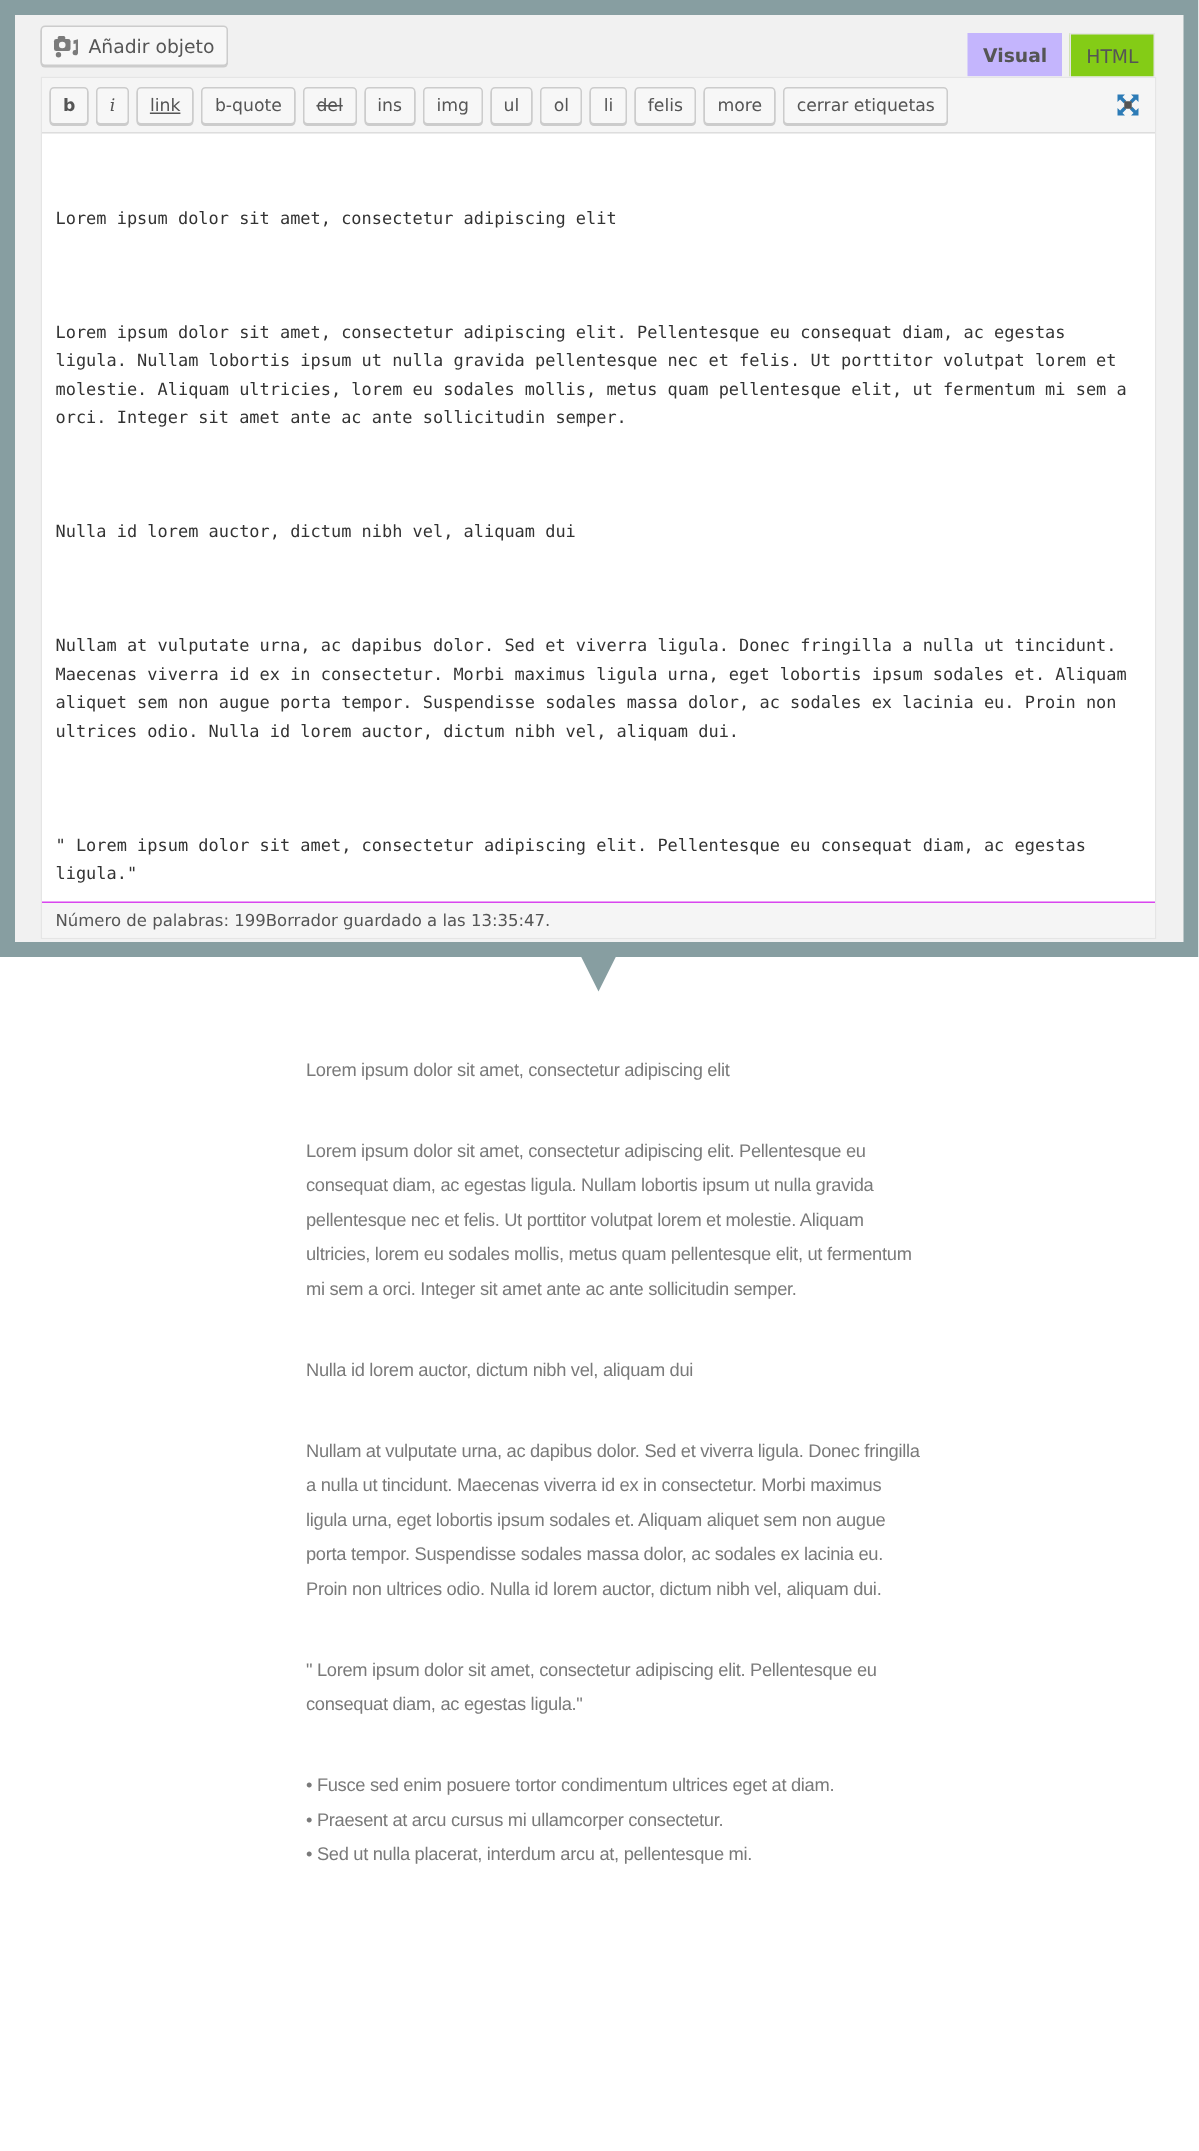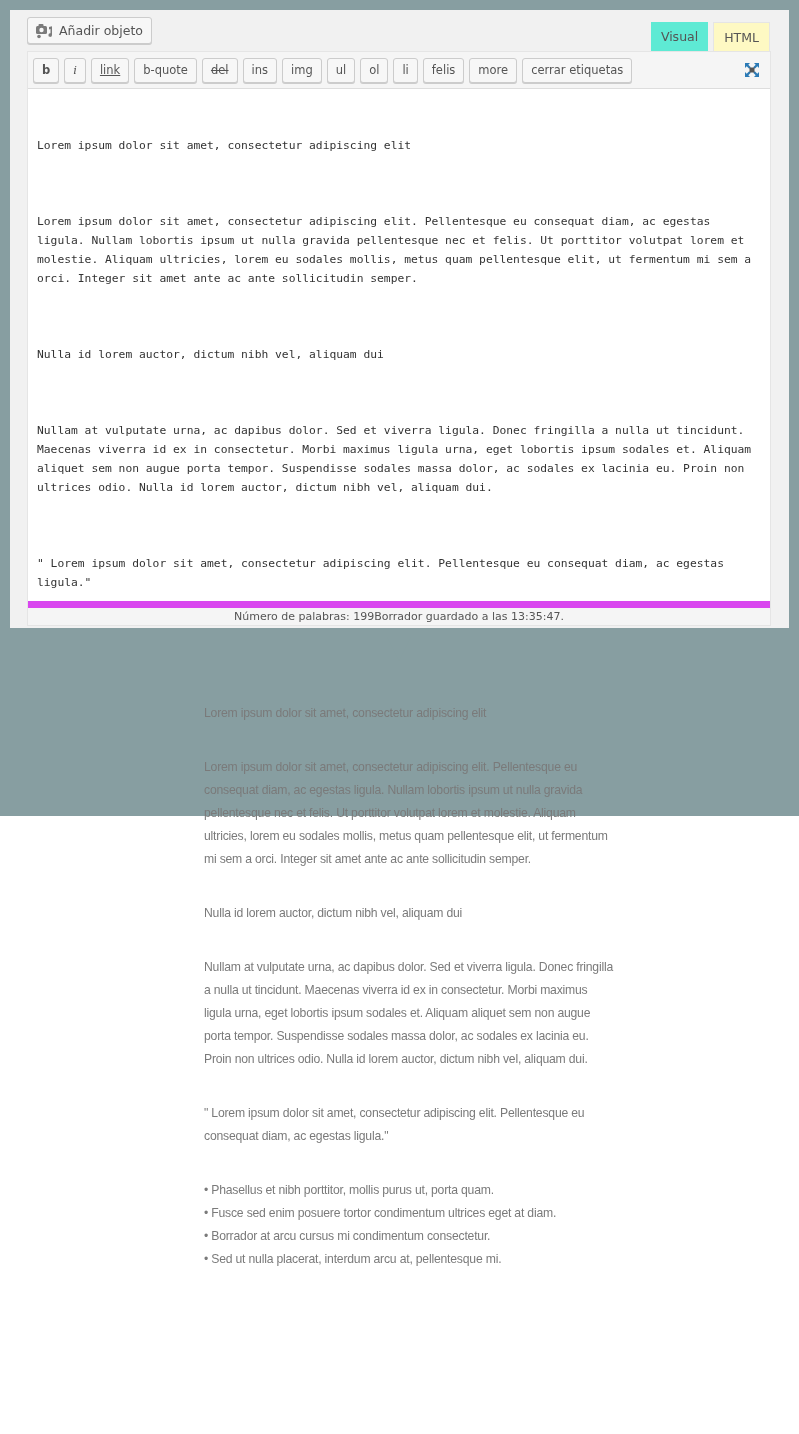--- a/index.html
+++ b/index.html
@@ -1,20 +1,20 @@
 <!DOCTYPE html>
 <html><head>
   <meta charset="utf-8">
   <style>
     * { box-sizing: border-box; margin: 0; padding: 0; }
     html, body { width: 799px; height: 1434px; background: #ffffff; overflow: hidden; }
     body { position: relative; font-family: "Liberation Sans", sans-serif; }
 
     .frame {
-      position: absolute; left: 0; top: 0; width: 799px; height: 816px;
+      position: absolute; left: 0; top: 0; width: 799px; height: 638px;
       background: #879ea1;
     }
     .panel {
       position: absolute; left: 10px; top: 10px; width: 779px; height: 618px;
       background: #f1f1f1;
     }
     .pointer {
       position: absolute; left: 387px; top: 637px; width: 0; height: 0;
       border-left: 12px solid transparent; border-right: 12px solid transparent;
       border-top: 24px solid #879ea1;
@@ -29,22 +29,22 @@
       cursor: pointer;
     }
     .add-media svg { display: block; }
 
     .tabs { position: absolute; right: 19px; top: 12px; display: flex; height: 29px; }
     .tab {
       height: 29px; padding: 0 10px; display: flex; align-items: center;
       font-family: "DejaVu Sans", sans-serif; font-size: 12.5px; color: #555555;
       cursor: pointer;
     }
-    .tab.inactive { background: #5eead4; margin-right: 5px; }
-    .tab.active { background: #fef9c3; border: 1px solid #e5e5e5; border-bottom: none; height: 30px; }
+    .tab.inactive { background: #c4b5fd; margin-right: 5px; font-weight: bold; }
+    .tab.active { background: #84cc16; border: 1px solid #e5e5e5; border-bottom: none; height: 30px; }
 
     .editor {
       position: absolute; left: 17px; top: 41px; width: 744px; height: 575px;
       border: 1px solid #e5e5e5; background: #ffffff;
     }
     .toolbar {
       height: 37px; background: #f5f5f5; border-bottom: 1px solid #dddddd;
       display: flex; align-items: center; padding-left: 5px; position: relative;
     }
     .qt-btn {
@@ -65,22 +65,22 @@
 
     .content {
       height: 514px; padding: 9px 9px 0 9px;
       font-family: "DejaVu Sans Mono", monospace; font-size: 11.3px; line-height: 19px;
       color: #333333; white-space: pre-wrap; overflow: hidden;
     }
     .content .para { margin-bottom: 19px; }
 
     .statusbar {
       position: absolute; left: 0; bottom: 0; width: 100%; height: 24px;
-      background: #f5f5f5; border-top: 7px solid #d946ef;
-      display: flex; align-items: center; justify-content: center; padding: 0 9px;
+      background: #f5f5f5; border-top: 1px solid #d946ef;
+      display: flex; align-items: center; justify-content: flex-start; padding: 0 9px;
       font-family: "DejaVu Sans", sans-serif; font-size: 11px; color: #555555;
     }
 
     .preview {
       position: absolute; left: 204px; top: 702px; width: 410px;
       font-family: "Liberation Sans", sans-serif; font-size: 12.2px; line-height: 23px;
       color: #7a7a7a; letter-spacing: -0.2px;
     }
     .preview p { margin-bottom: 31px; }
     .preview ul { list-style: none; }
@@ -152,18 +152,17 @@
 </div>
 <div class="pointer"></div>
 
 <div class="preview">
   <p>Lorem ipsum dolor sit amet, consectetur adipiscing elit</p>
   <p>Lorem ipsum dolor sit amet, consectetur adipiscing elit. Pellentesque eu consequat diam, ac egestas ligula. Nullam lobortis ipsum ut nulla gravida pellentesque nec et felis. Ut porttitor volutpat lorem et molestie. Aliquam ultricies, lorem eu sodales mollis, metus quam pellentesque elit, ut fermentum mi sem a orci. Integer sit amet ante ac ante sollicitudin semper.</p>
   <p>Nulla id lorem auctor, dictum nibh vel, aliquam dui</p>
   <p>Nullam at vulputate urna, ac dapibus dolor. Sed et viverra ligula. Donec fringilla a nulla ut tincidunt. Maecenas viverra id ex in consectetur. Morbi maximus ligula urna, eget lobortis ipsum sodales et. Aliquam aliquet sem non augue porta tempor. Suspendisse sodales massa dolor, ac sodales ex lacinia eu. Proin non ultrices odio. Nulla id lorem auctor, dictum nibh vel, aliquam dui.</p>
   <p>" Lorem ipsum dolor sit amet, consectetur adipiscing elit. Pellentesque eu consequat diam, ac egestas ligula."</p>
   <ul>
-    <li>• Phasellus et nibh porttitor, mollis purus ut, porta quam.</li>
     <li>• Fusce sed enim posuere tortor condimentum ultrices eget at diam.</li>
-    <li>• Borrador at arcu cursus mi condimentum consectetur.</li>
+    <li>• Praesent at arcu cursus mi ullamcorper consectetur.</li>
     <li>• Sed ut nulla placerat, interdum arcu at, pellentesque mi.</li>
   </ul>
 </div>
 
 </body></html>

